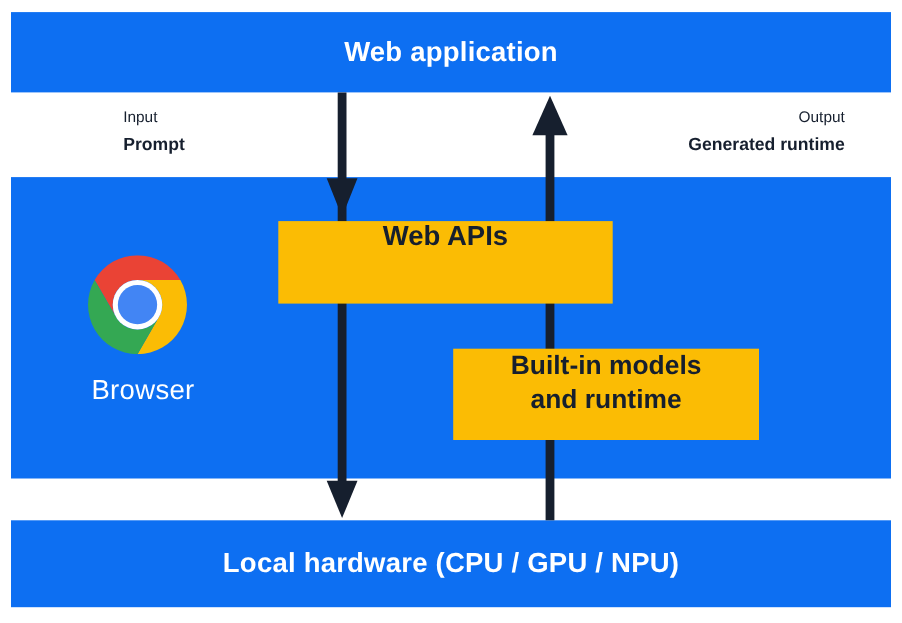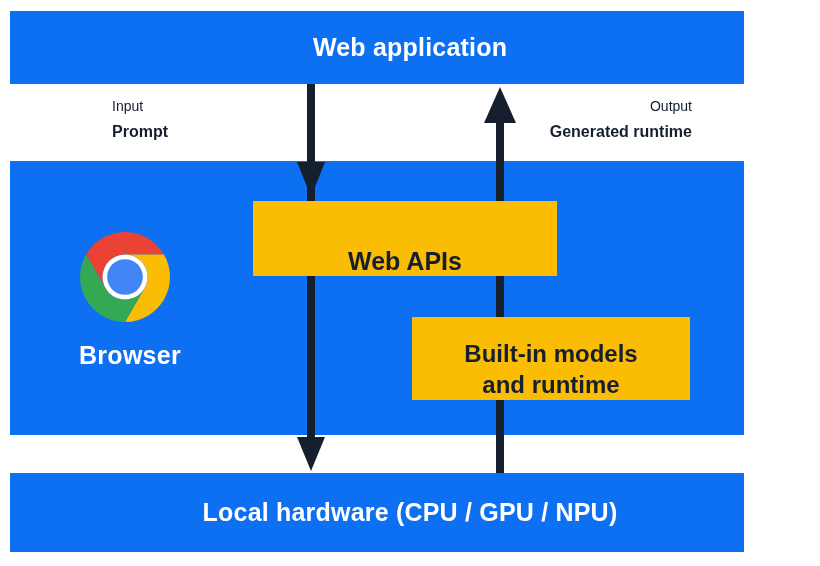--- a/index.html
+++ b/index.html
@@ -10,21 +10,21 @@
     --chrome-red:#EA4335;
     --chrome-yellow:#FBBC05;
     --chrome-green:#34A853;
     --chrome-blue:#4285F4;
   }
   *{margin:0;padding:0;box-sizing:border-box;}
   html,body{background:#fff;}
   body{font-family:"Liberation Sans","DejaVu Sans",sans-serif;}
   .stage{
     position:relative;
-    width:744px;height:566px;
+    width:820px;height:566px;
     background:#ffffff;
     overflow:hidden;
   }
   .bar{
     position:absolute;left:10px;width:800px;
     background:var(--panel-blue);
     display:flex;align-items:center;justify-content:center;
     z-index:1;
   }
   .bar-top{top:11px;height:73px;}
@@ -51,36 +51,36 @@
     font-size:16px;font-weight:700;line-height:27px;
   }
   .arrows{
     position:absolute;left:0;top:0;width:820px;height:566px;
     z-index:2;pointer-events:none;
   }
   .arrow-shape{fill:var(--ink-navy);}
   .flow-box{
     position:absolute;
     background:var(--box-yellow);
-    display:flex;flex-direction:column;align-items:center;justify-content:flex-end;
+    display:flex;flex-direction:column;align-items:center;justify-content:flex-start;
     z-index:3;
     color:var(--ink-navy);
     font-weight:700;text-align:center;
   }
   .box-webapis{left:253px;top:201px;width:304px;height:75px;font-size:25px;}
   .box-builtin{left:412px;top:317px;width:278px;height:83px;font-size:24px;line-height:31px;}
   .chrome-logo{
     position:absolute;left:80px;top:232px;width:90px;height:90px;
     z-index:3;
   }
   .browser-label{
     position:absolute;left:30px;top:341px;width:200px;
     text-align:center;
     color:var(--text-white);
-    font-size:25px;font-weight:700;letter-spacing:.3px;
+    font-size:25px;font-weight:400;letter-spacing:.3px;
     z-index:3;
   }
   .cr-red{fill:var(--chrome-red);}
   .cr-yellow{fill:var(--chrome-yellow);}
   .cr-green{fill:var(--chrome-green);}
   .cr-white{fill:#ffffff;}
   .cr-blue{fill:var(--chrome-blue);}
 </style>
 </head>
 <body>

